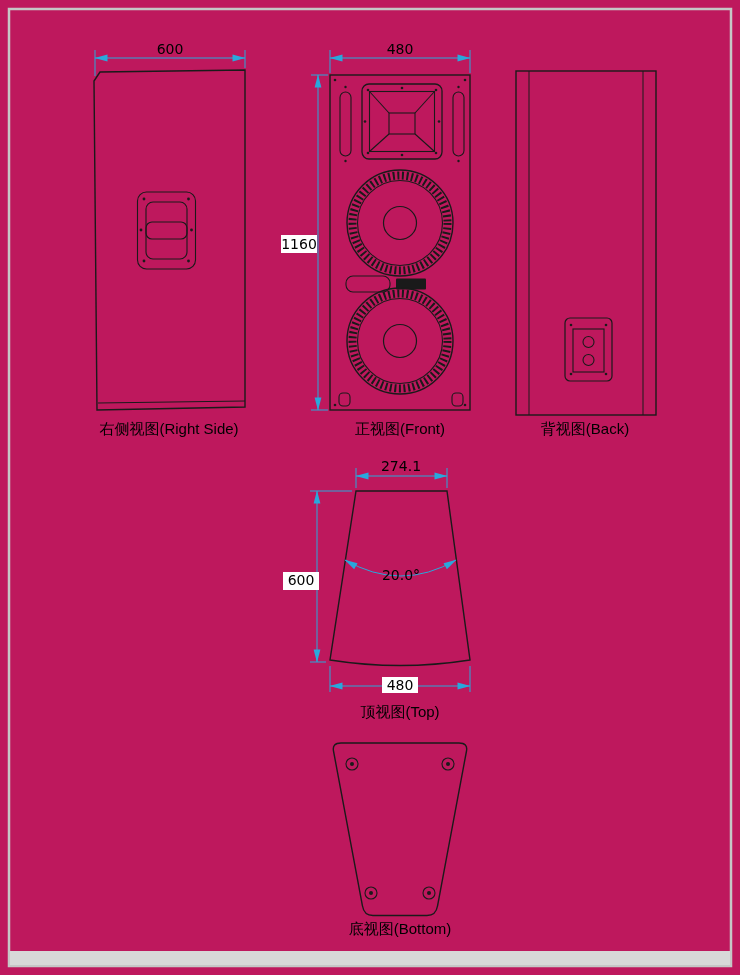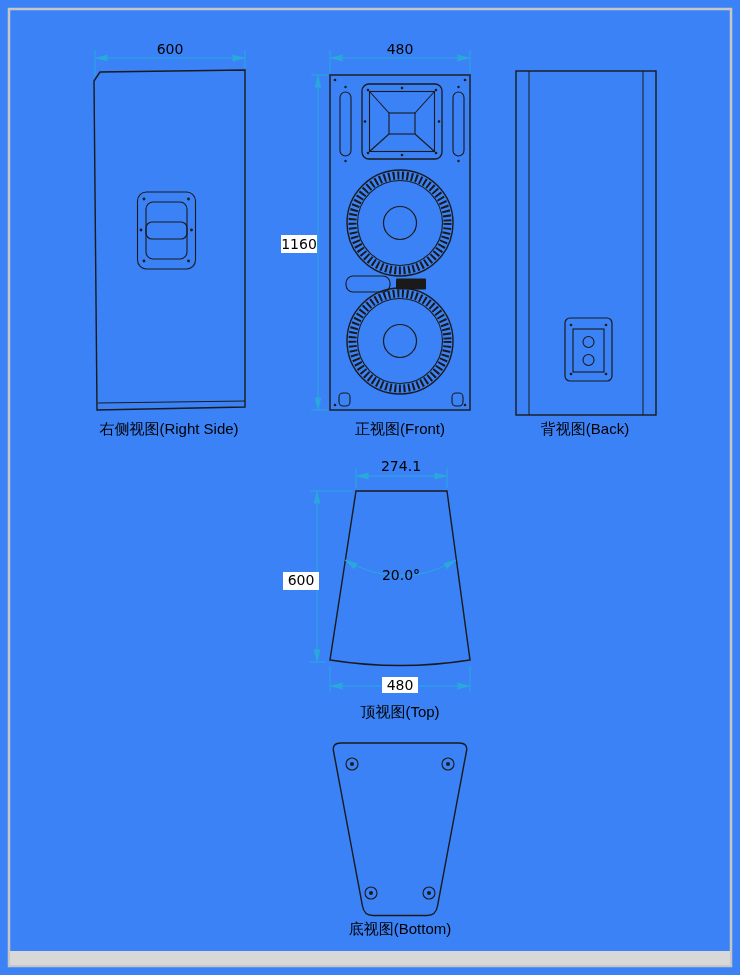--- a/index.html
+++ b/index.html
@@ -1,19 +1,19 @@
 <!DOCTYPE html>
 <html><head>
 <meta charset="utf-8">
 <style>
   html,body{margin:0;padding:0;background:#ffffff;}
   .page{
     position:relative;
     width:740px;height:975px;
-    background:#3b82f6;
+    background:#be185d;
     font-family:"Liberation Sans", sans-serif;
     overflow:hidden;
   }
   svg{display:block}
   .dim-text{font-family:"DejaVu Sans", sans-serif;font-size:14px;fill:#000000;}
   .view-label{font-family:"Liberation Sans", sans-serif;font-size:15px;fill:#000000;}
 </style>
 </head>
 <body>
 

